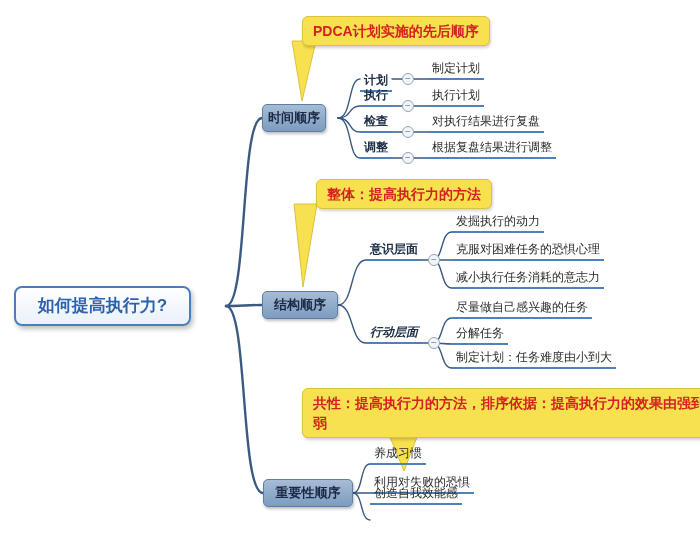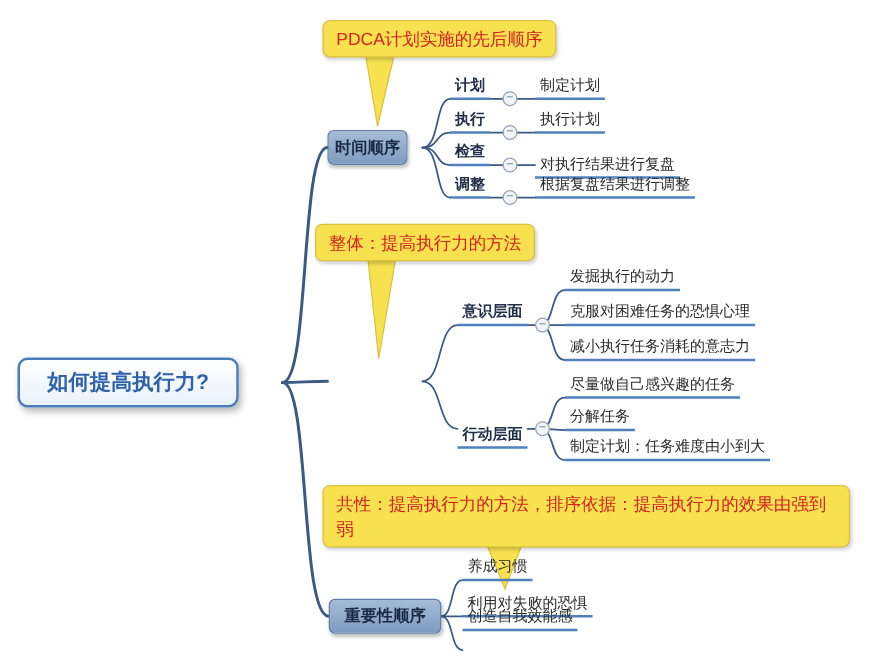--- a/index.html
+++ b/index.html
@@ -16,25 +16,26 @@
   .l  { fill: none; stroke: var(--line, #3A5A82); stroke-width: 1.4; stroke-linecap: round; }
   .lm { stroke-width: 2.4; }
   .tail { fill: var(--callout-bg, #F7E14E); stroke: var(--callout-border, #DCC13E); stroke-width: 1; }
 
   .callout {
     position: absolute; z-index: 2;
     background: var(--callout-bg, #F7E14E);
     border: 1px solid var(--callout-border, #DCC13E);
     border-radius: 6px;
     color: var(--callout-text, #D32222);
-    font-size: 14px; font-weight: normal;
+    font-size: 14px; font-weight: bold;
     line-height: 20px;
     padding: 4px 10px;
     white-space: nowrap;
     box-shadow: 1px 2px 3px rgba(0,0,0,.18);
+    margin-left: 44px;
   }
   .callout.wrap { white-space: normal; }
 
   .branch {
     position: absolute; z-index: 3;
     background: linear-gradient(180deg, var(--branch-fill-light, #A6BCD6), var(--branch-fill, #7D9CC0));
     border: 1px solid var(--branch-border, #5E7EA6);
     border-radius: 5px;
     color: var(--branch-text, #1B2A44);
     font-size: 13px; font-weight: bold;
@@ -108,49 +109,50 @@
     <path class="l" d="M353,493 C363,493 360,464 370,464"></path>
     <path class="l" d="M353,493 L370,493"></path>
     <path class="l" d="M353,493 C363,493 360,520 370,520"></path>
 
     <path class="tail" d="M292,41 L302,101 L316,41 Z"></path>
     <path class="tail" d="M294,204 L303,287 L317,204 Z"></path>
     <path class="tail" d="M390,437 L404,471 L417,437 Z"></path>
   </svg>
 
   <div class="callout" style="left:258px; top:16px;">PDCA计划实施的先后顺序</div>
-  <div class="callout" style="left:252px; top:179px;">整体：提高执行力的方法</div>
+  <div class="callout" style="left:272px; top:179px;">整体：提高执行力的方法</div>
   <div class="callout wrap" style="left:258px; top:388px; width:422px;">共性：提高执行力的方法，排序依据：提高执行力的效果由强到弱</div>
 
   <div class="root" style="left:14px; top:286px; width:177px; height:40px;">如何提高执行力?</div>
 
   <div class="branch" style="left:262px; top:104px; width:64px; height:28px;">时间顺序</div>
+  <div class="branch" style="left:262px; top:291px; width:76px; height:28px;">结构顺序</div>
   <div class="branch" style="left:263px; top:479px; width:90px; height:28px;text-align:center;">重要性顺序</div>
 
-  <span class="topic bold" style="left:360px; top:61px;">计划</span>
+  <span class="topic bold" style="left:360px; top:73px;">计划</span>
   <span class="topic" style="left:428px; top:61px;text-align:right;">制定计划</span>
   <span class="topic bold" style="left:360px; top:88px;">执行</span>
   <span class="topic" style="left:428px; top:88px;">执行计划</span>
   <span class="topic bold" style="left:360px; top:114px;">检查</span>
-  <span class="topic" style="left:428px; top:124px;">对执行结果进行复盘</span>
+  <span class="topic" style="left:428px; top:114px;">对执行结果进行复盘</span>
   <span class="topic bold" style="left:360px; top:140px;">调整</span>
   <span class="topic" style="left:428px; top:140px;">根据复盘结果进行调整</span>
 
   <span class="collapse" style="left:402px; top:73px;">−</span>
   <span class="collapse" style="left:402px; top:100px;">−</span>
   <span class="collapse" style="left:402px; top:126px;">−</span>
   <span class="collapse" style="left:402px; top:152px;">−</span>
 
   <span class="topic bold" style="left:366px; top:242px;">意识层面</span>
   <span class="topic" style="left:452px; top:214px;">发掘执行的动力</span>
   <span class="topic" style="left:452px; top:242px;">克服对困难任务的恐惧心理</span>
   <span class="topic" style="left:452px; top:270px;">减小执行任务消耗的意志力</span>
   <span class="collapse" style="left:428px; top:254px;">−</span>
 
-  <span class="topic bold" style="left:366px; top:340px;">行动层面</span>
+  <span class="topic bold" style="left:366px; top:325px;font-style:italic;">行动层面</span>
   <span class="topic" style="left:452px; top:300px;">尽量做自己感兴趣的任务</span>
   <span class="topic" style="left:452px; top:326px;">分解任务</span>
   <span class="topic" style="left:452px; top:350px;">制定计划：任务难度由小到大</span>
   <span class="collapse" style="left:428px; top:337px;">−</span>
 
   <span class="topic" style="left:370px; top:446px;">养成习惯</span>
   <span class="topic" style="left:370px; top:475px;">利用对失败的恐惧</span>
   <span class="topic" style="left:370px; top:486px;">创造自我效能感</span>
 
 </div>

